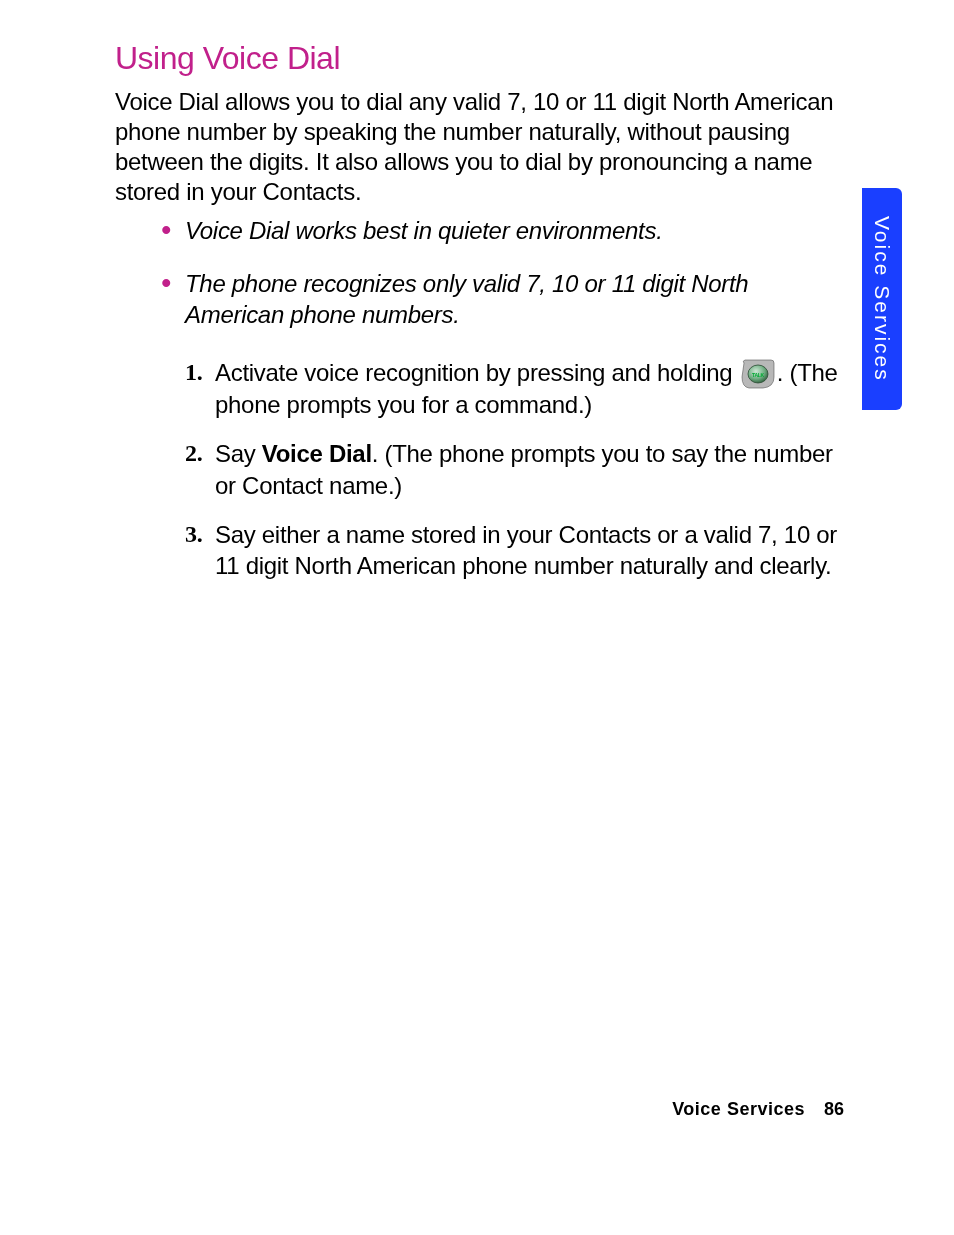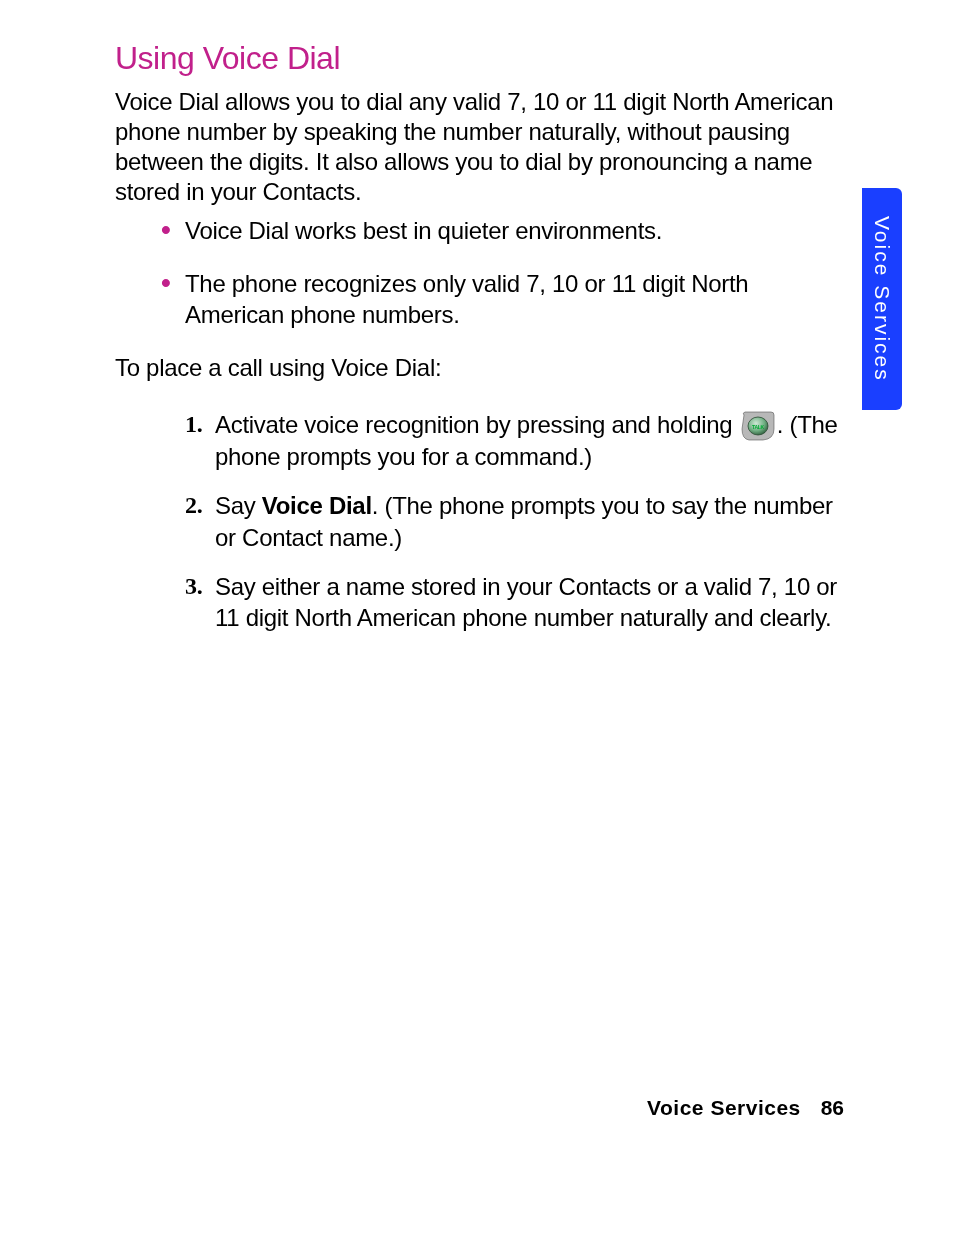--- a/index.html
+++ b/index.html
@@ -27,20 +27,21 @@
   .body-text{
     font-size:24px;
     line-height:1.25;
     font-stretch:condensed;
     letter-spacing:-0.3px;
   }
   ul.tips{
     list-style:none;
     margin:8px 8px 0 0;
     padding:0 0 0 70px;
+    font-style:italic;
   }
   ul.tips li{
     position:relative;
     font-size:24px;
     line-height:1.3;
     margin:0 0 22px 0;
     padding-left:0;
     font-stretch:condensed;
     letter-spacing:-0.3px;
   }
@@ -106,40 +107,39 @@
     align-items:center;
     justify-content:center;
     font-family:Arial,Helvetica,sans-serif;
   }
   .footer{
     position:absolute;
     right:110px;
     bottom:115px;
     font-family:Arial,Helvetica,sans-serif;
     font-weight:900;
-    font-size:21px;
+    font-size:18px;
   }
   .footer .sec{letter-spacing:0.5px}
   .footer .pg{margin-left:14px}
 </style>
 </head>
 <body>
 
 <div class="page">
 
   <h1>Using Voice Dial</h1>
 
   <div class="body-text">Voice Dial allows you to dial any valid 7, 10 or 11 digit North American phone number by speaking the number naturally, without pausing between the digits. It also allows you to dial by pronouncing a name stored in your Contacts.</div>
 
   <ul class="tips">
     <li>Voice Dial works best in quieter environments.</li>
     <li>The phone recognizes only valid 7, 10 or 11 digit North American phone numbers.</li>
   </ul>
 
-  <div class="body-text">To place a call using Voice Dial:</div>
 
   <ol class="steps">
     <li>
       <span>Activate voice recognition by pressing and holding </span><span class="talk-key"><svg viewBox="0 0 34 30">
             <defs>
               <radialGradient id="g1" cx="40%" cy="35%" r="70%">
                 <stop offset="0%" stop-color="#cfe8d6"></stop>
                 <stop offset="60%" stop-color="#6fae82"></stop>
                 <stop offset="100%" stop-color="#2e5c3b"></stop>
               </radialGradient>

